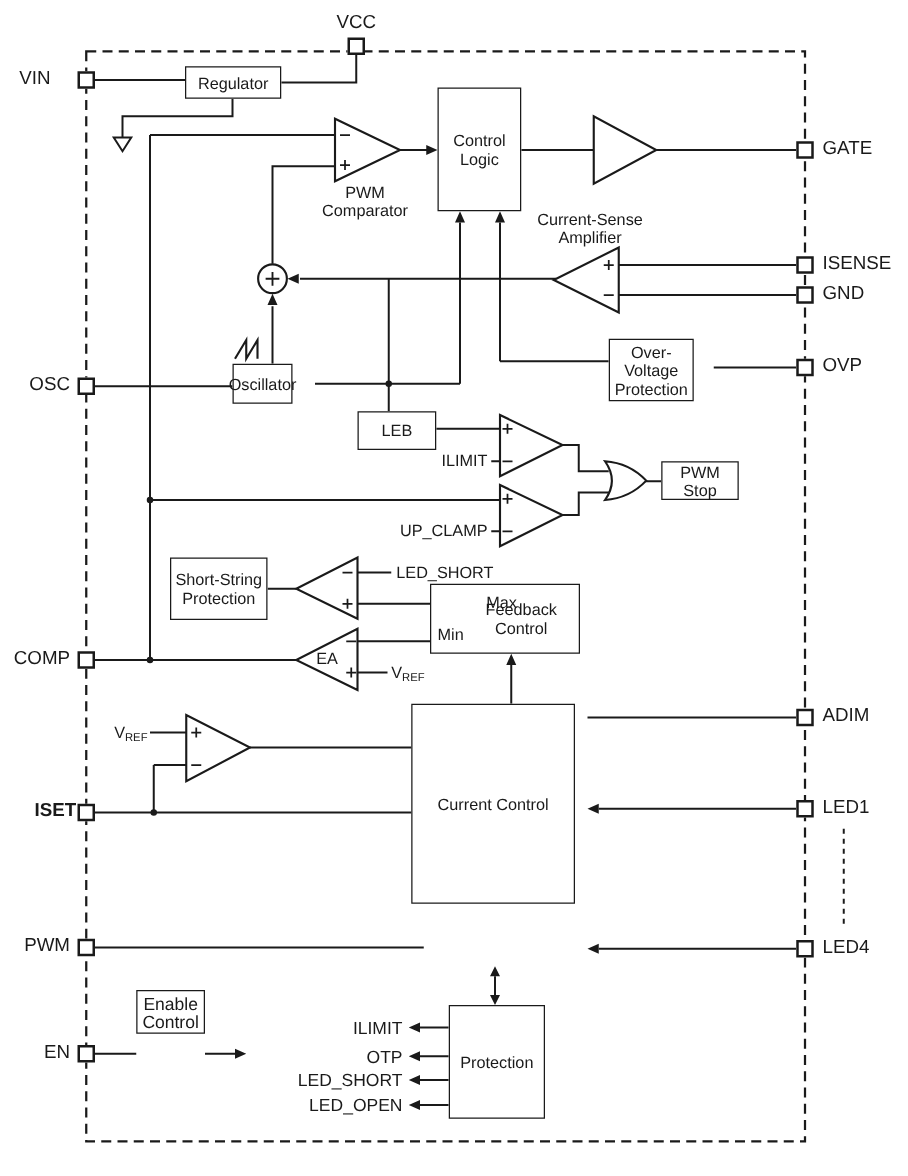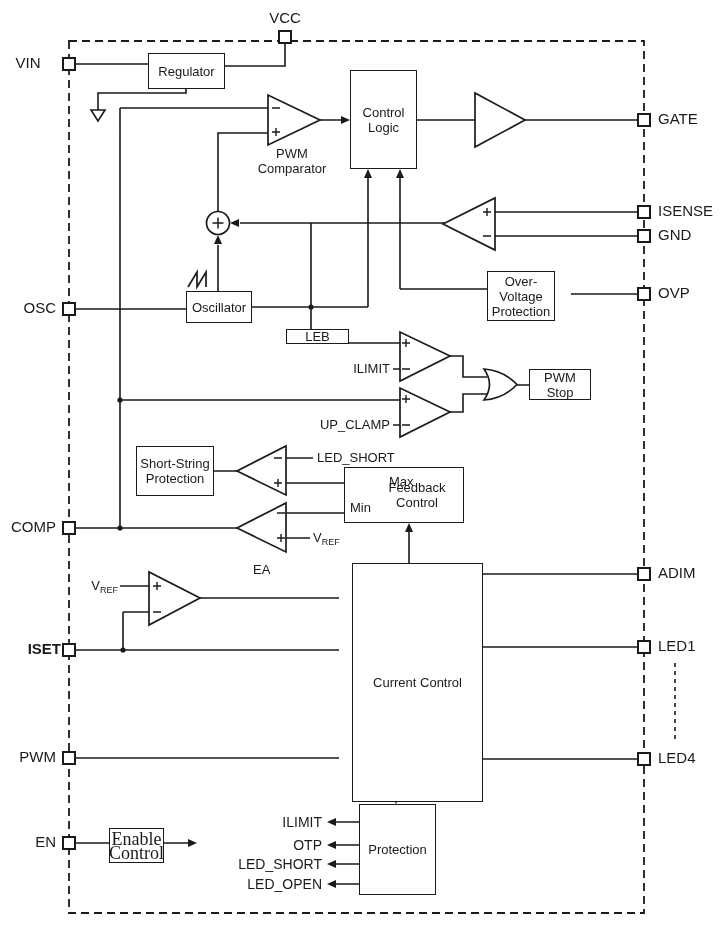--- a/index.html
+++ b/index.html
@@ -138,34 +138,34 @@
       M402,399 H410 M406,395 V403
       M402,425 H410
       M274,458 H282
       M274,483 H282 M278,479 V487
       M277,513 H285
       M277,538 H285 M281,534 V542
       M153,586 H161 M157,582 V590
       M153,612 H161"></path>
   </svg>
 
-  <div class="block" style="left:148px;top:53px;width:77px;height:36px;">
+  <div class="block" style="left:148px;top:53px;width:77px;height:26px;">
     <span>Regulator</span>
   </div>
 
   <div class="block" style="left:350px;top:70px;width:67px;height:99px;">
     <span>Control</span>
     <span>Logic</span>
   </div>
 
-  <div class="block" style="left:186px;top:291px;width:66px;height:32px;">
+  <div class="block" style="left:186px;top:291px;width:48px;height:32px;">
     <span>Oscillator</span>
   </div>
 
-  <div class="block" style="left:286px;top:329px;width:63px;height:15px;">
+  <div class="block" style="left:286px;top:329px;width:63px;height:31px;">
     <span>LEB</span>
   </div>
 
   <div class="block" style="left:487px;top:271px;width:68px;height:50px;">
     <span>Over-Voltage</span>
     <span>Protection</span>
   </div>
 
   <div class="block" style="left:529px;top:369px;width:62px;height:31px;">
     <span>PWM</span>
@@ -179,25 +179,25 @@
 
   <div class="block" style="left:344px;top:467px;width:120px;height:56px;justify-content:center;">
     <div style="position:absolute;left:28px;right:2px;top:0;bottom:0;display:flex;flex-direction:column;align-items:center;justify-content:center;">
       <span>Feedback</span>
       <span>Control</span>
     </div>
     <span class="minmax" style="left:5px;top:7px;margin-left:39px;">Max</span>
     <span class="minmax" style="left:5px;bottom:7px;text-align:right;">Min</span>
   </div>
 
-  <div class="block" style="left:352px;top:563px;width:131px;height:239px;text-align:right;">
+  <div class="block" style="left:329px;top:563px;width:131px;height:160px;text-align:right;">
     <span>Current Control</span>
   </div>
 
-  <div class="block" style="left:109px;top:828px;width:55px;height:35px;font-size:18px;line-height:14px;font-family:Liberation Serif, serif;">
+  <div class="block" style="left:109px;top:792px;width:55px;height:35px;font-size:14px;line-height:14px;">
     <span>Enable</span>
     <span>Control</span>
   </div>
 
   <div class="block" style="left:359px;top:804px;width:77px;height:91px;">
     <span>Protection</span>
   </div>
 
   <div class="pin" style="left:278px;top:30px;"></div>
   <div class="pin" style="left:62px;top:57px;"></div>
@@ -227,28 +227,32 @@
   <div class="pinlabel" style="left:658px;top:285px;">OVP</div>
   <div class="pinlabel" style="left:658px;top:565px;">ADIM</div>
   <div class="pinlabel" style="left:658px;top:638px;">LED1</div>
   <div class="pinlabel" style="left:658px;top:750px;">LED4</div>
 
   <div class="note center" style="left:232px;top:146px;width:120px;line-height:15px;">
     <div>PWM</div>
     <div>Comparator</div>
   </div>
 
+  <div class="note center" style="left:407px;top:169px;width:130px;">
+    <div>Current-Sense</div>
+    <div>Amplifier</div>
+  </div>
 
   <div class="note right" style="left:320px;top:362px;width:70px;">ILIMIT</div>
 
   <div class="note right" style="left:290px;top:418px;width:100px;">UP_CLAMP</div>
 
   <div class="note" style="left:317px;top:451px;">LED_SHORT</div>
 
-  <div class="note" style="left:253px;top:520px;margin-top:43px;">EA</div>
+  <div class="note" style="left:253px;top:520px;">EA</div>
 
   <div class="note" style="left:313px;top:531px;">
     <span>V</span><span class="sub">REF</span>
   </div>
 
   <div class="note right" style="left:76px;top:579px;width:42px;">
     <span>V</span><span class="sub">REF</span>
   </div>
 
   <div class="prot-sig" style="left:212px;top:815px;">ILIMIT</div>

